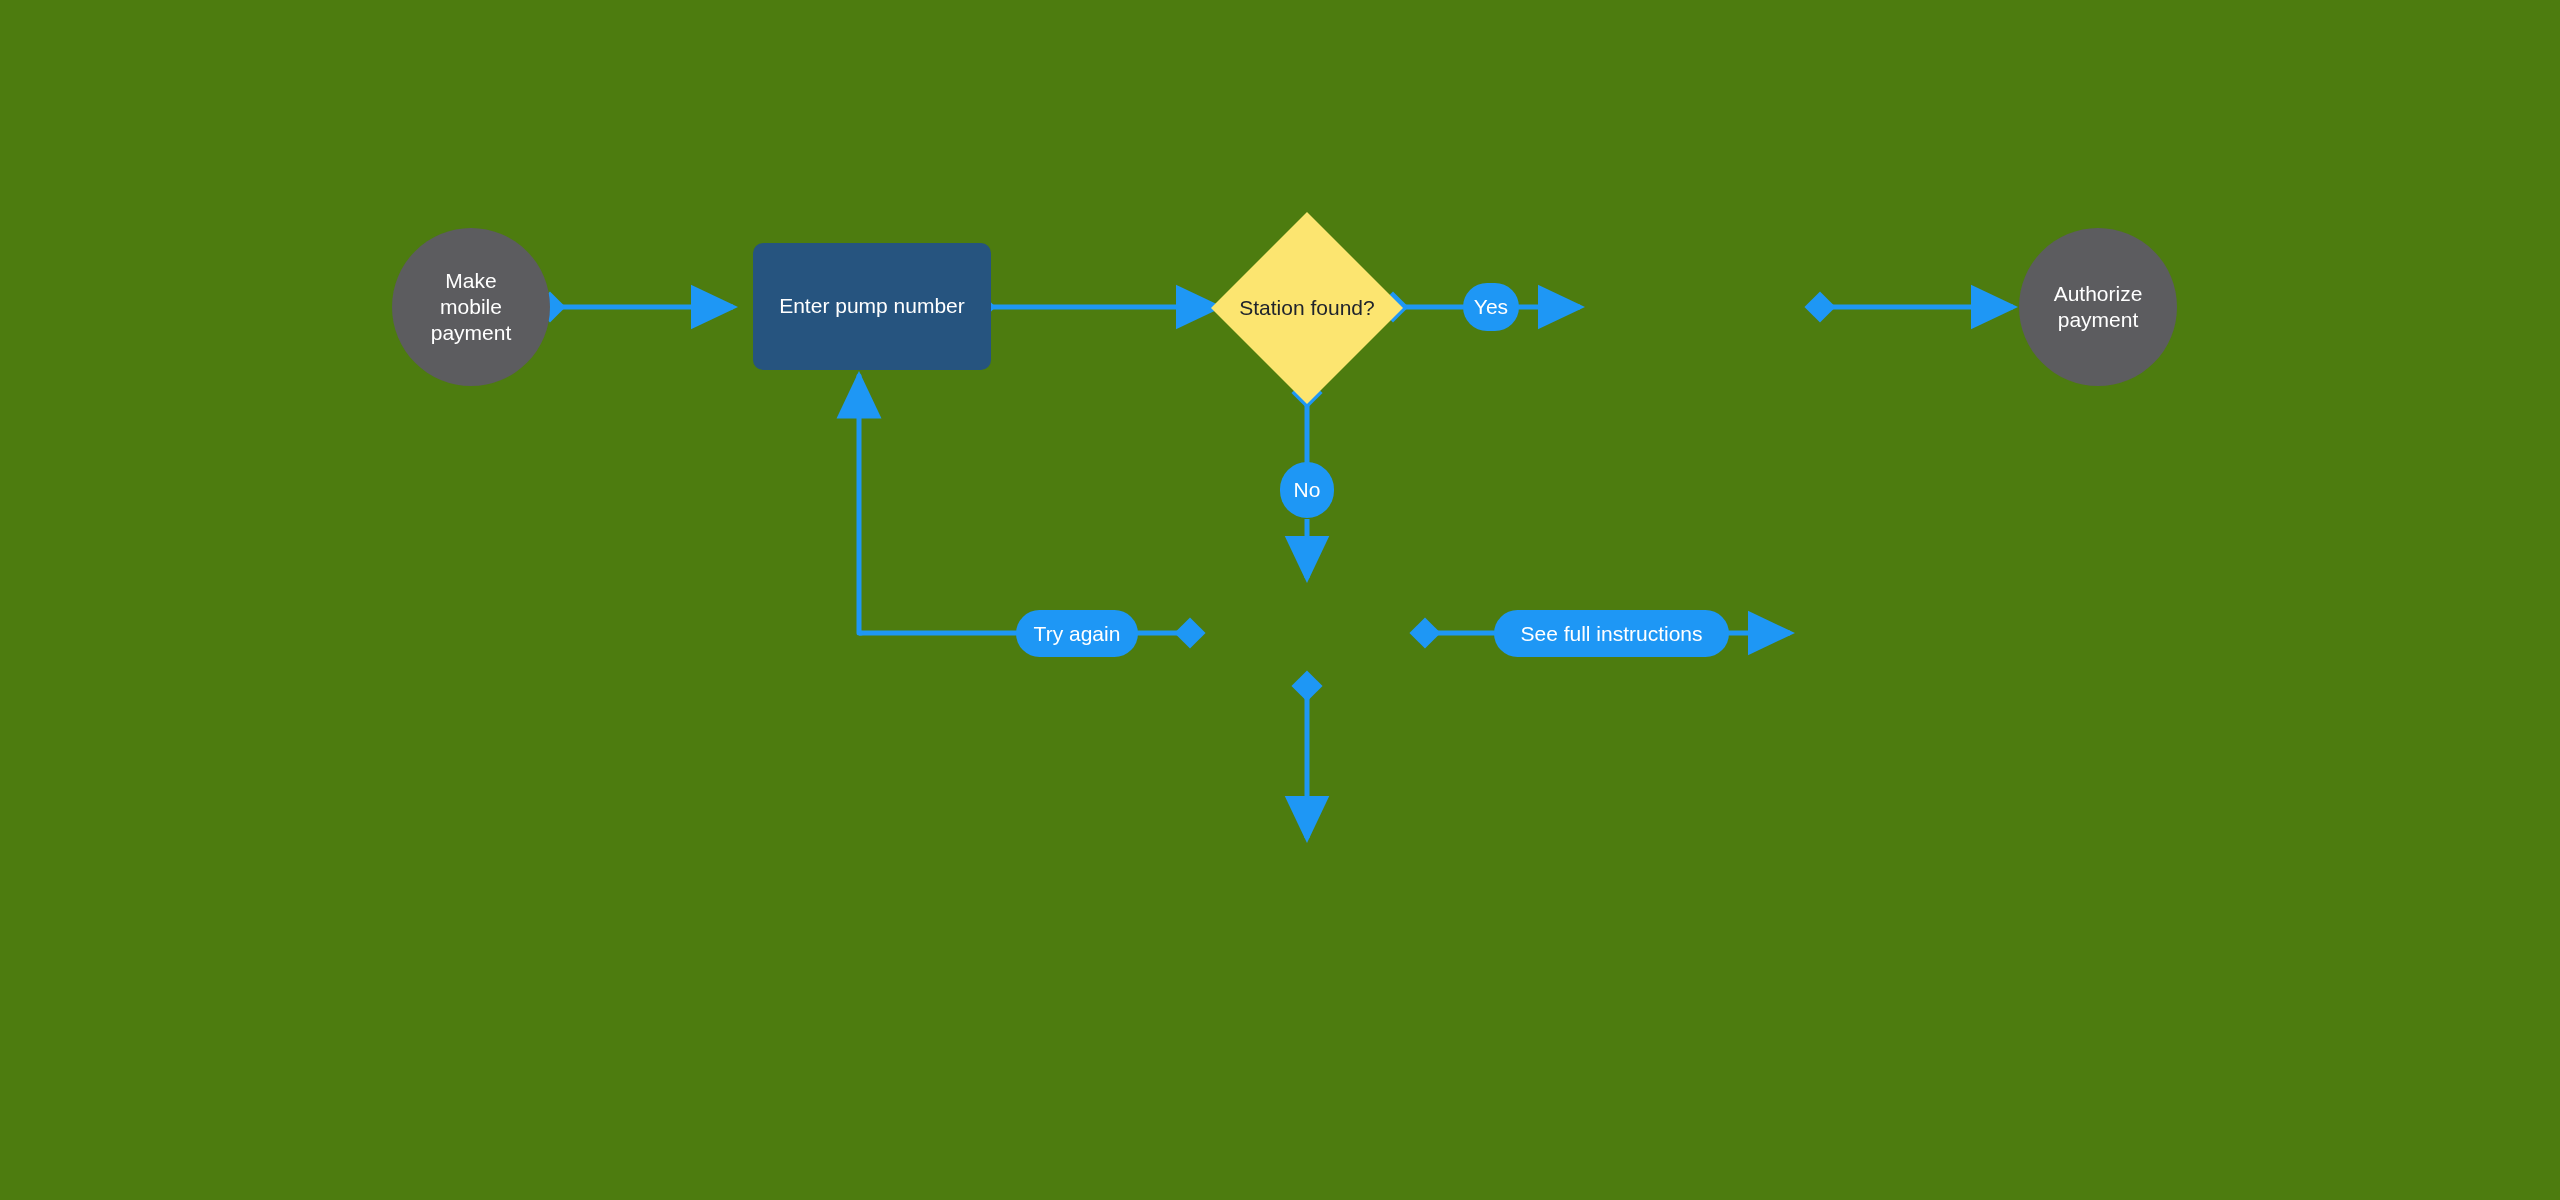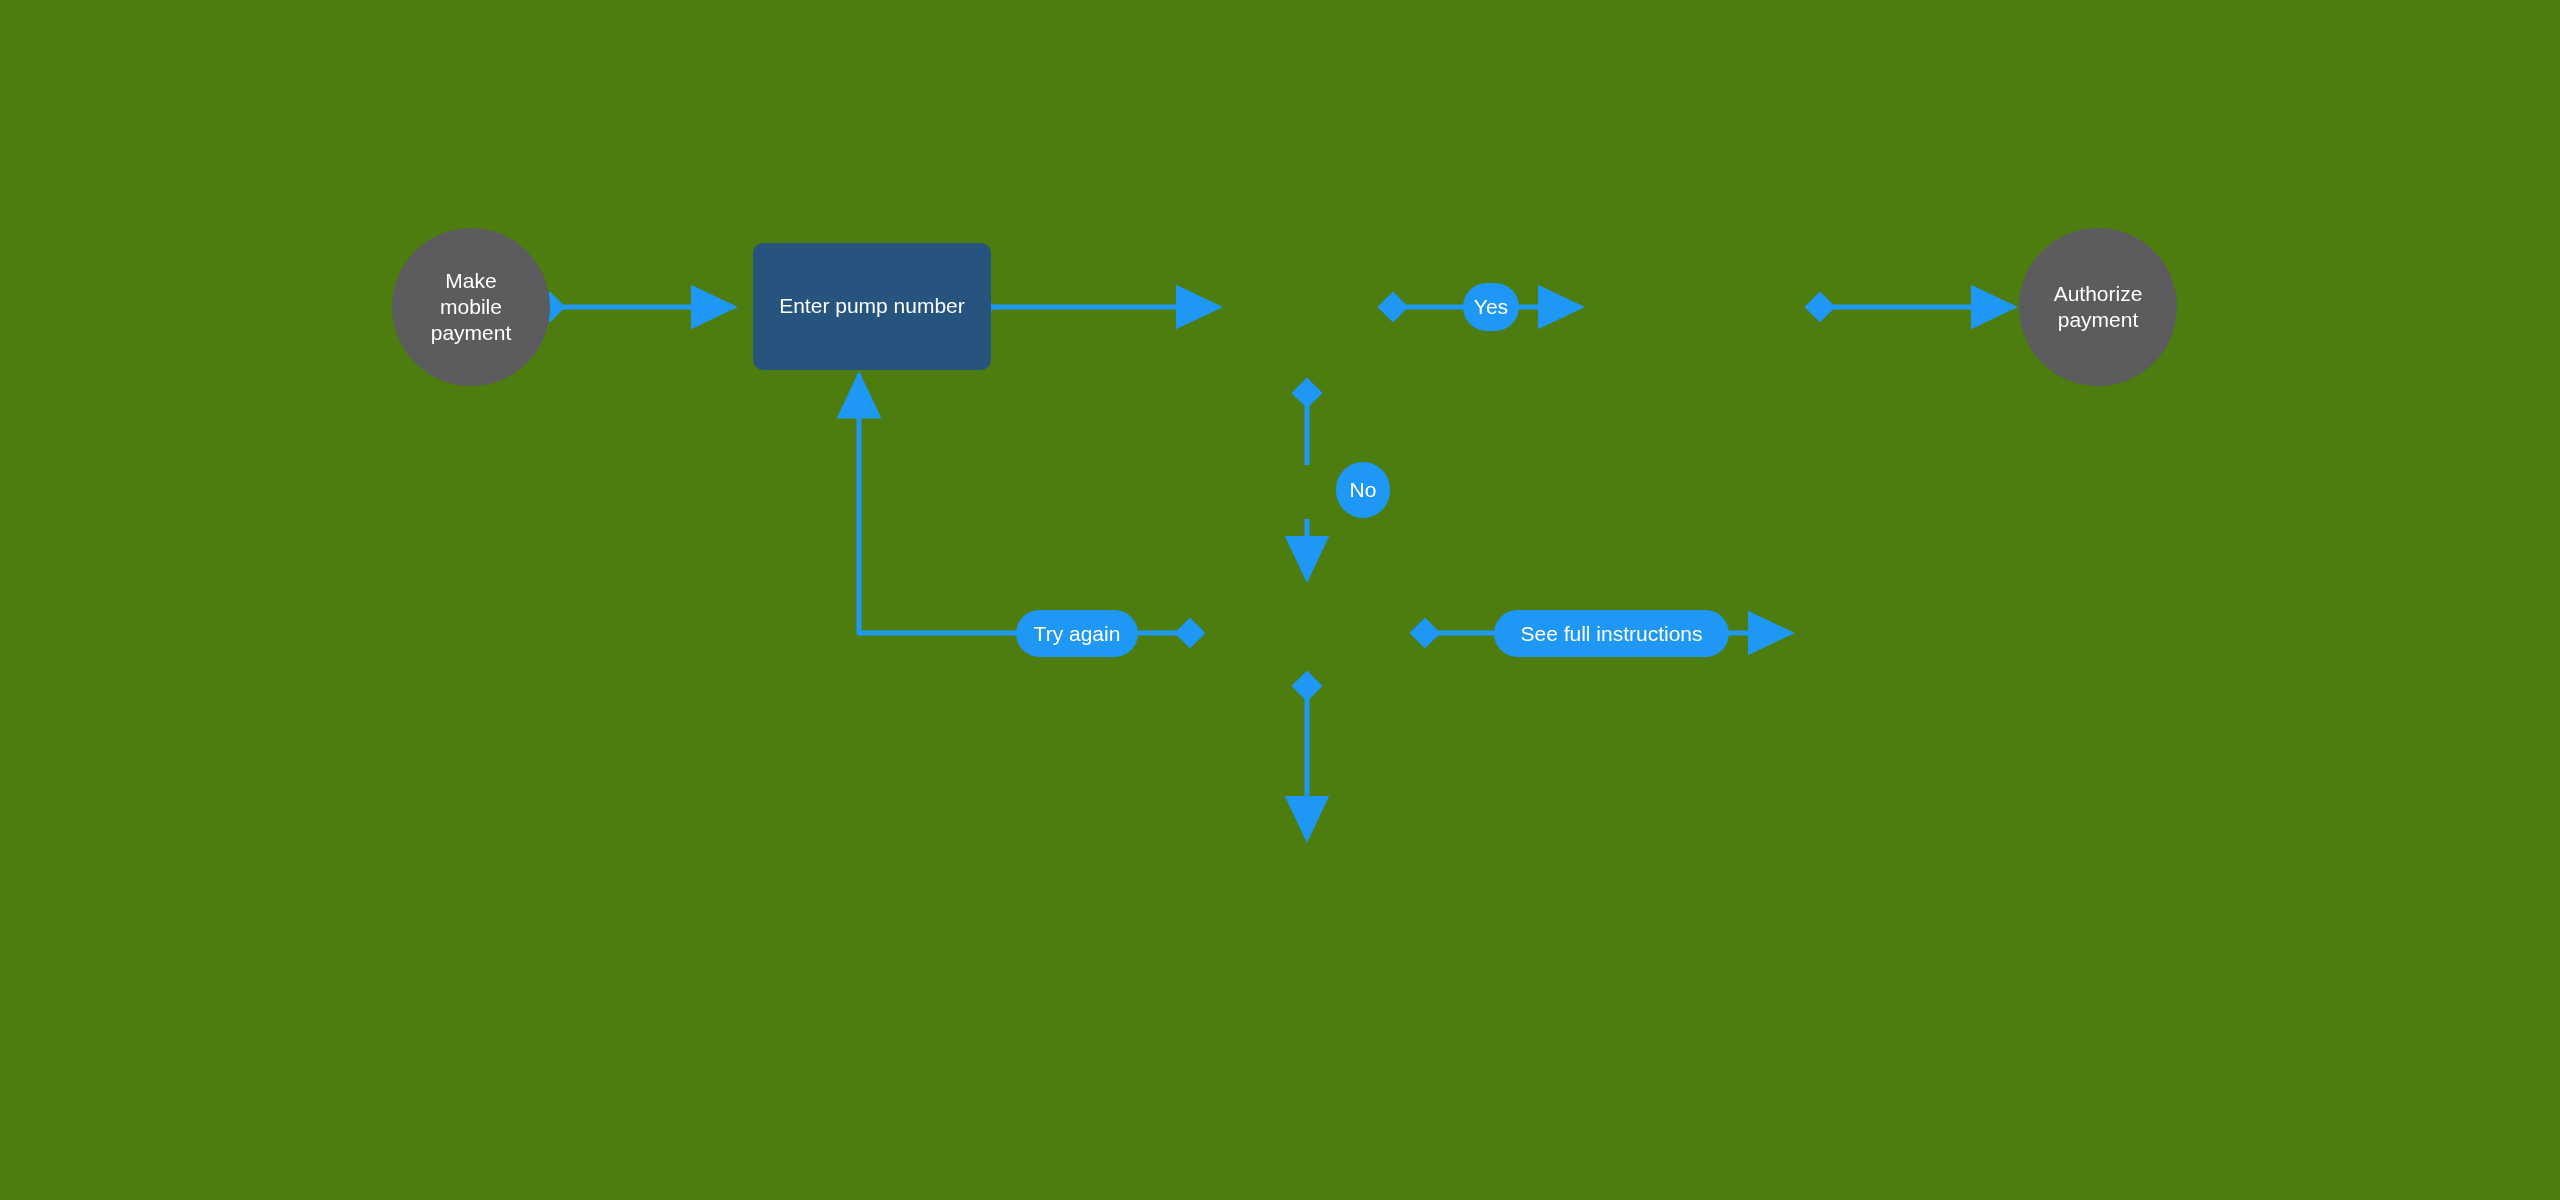--- a/index.html
+++ b/index.html
@@ -148,35 +148,41 @@
   <div class="node node-circle" style="left:392px; top:228px; width:158px; height:158px; flex-direction:column;">
     <span>Make</span>
     <span>mobile</span>
     <span>payment</span>
   </div>
 
   <div class="node node-rect" style="left:741px; top:243px; width:238px; height:127px;margin-left:12px;">
     <span class="node-text">Enter pump number</span>
   </div>
 
+  <div class="node node-diamond" style="left:1211px; top:212px; width:192px; height:192px;">
+    <svg class="diamond-shape" viewBox="0 0 192 192" preserveAspectRatio="none">
+      <polygon points="96,0 192,96 96,192 0,96" fill="#fce570"></polygon>
+    </svg>
+    <span class="node-text">Station found?</span>
+  </div>
 
 
   <div class="node node-circle" style="left:2019px; top:228px; width:158px; height:158px; flex-direction:column;">
     <span>Authorize</span>
     <span>payment</span>
   </div>
 
 
 
 
   <div class="edge-label" style="left:1463px; top:283px; width:56px; height:48px;">
     <span>Yes</span>
   </div>
 
-  <div class="edge-label" style="left:1336px; top:462px; width:54px; height:56px;">
+  <div class="edge-label" style="left:1280px; top:462px; width:54px; height:56px;">
     <span>No</span>
   </div>
 
   <div class="edge-label" style="left:1016px; top:610px; width:122px; height:47px;">
     <span>Try again</span>
   </div>
 
   <div class="edge-label" style="left:1494px; top:610px; width:235px; height:47px;">
     <span>See full instructions</span>
   </div>

